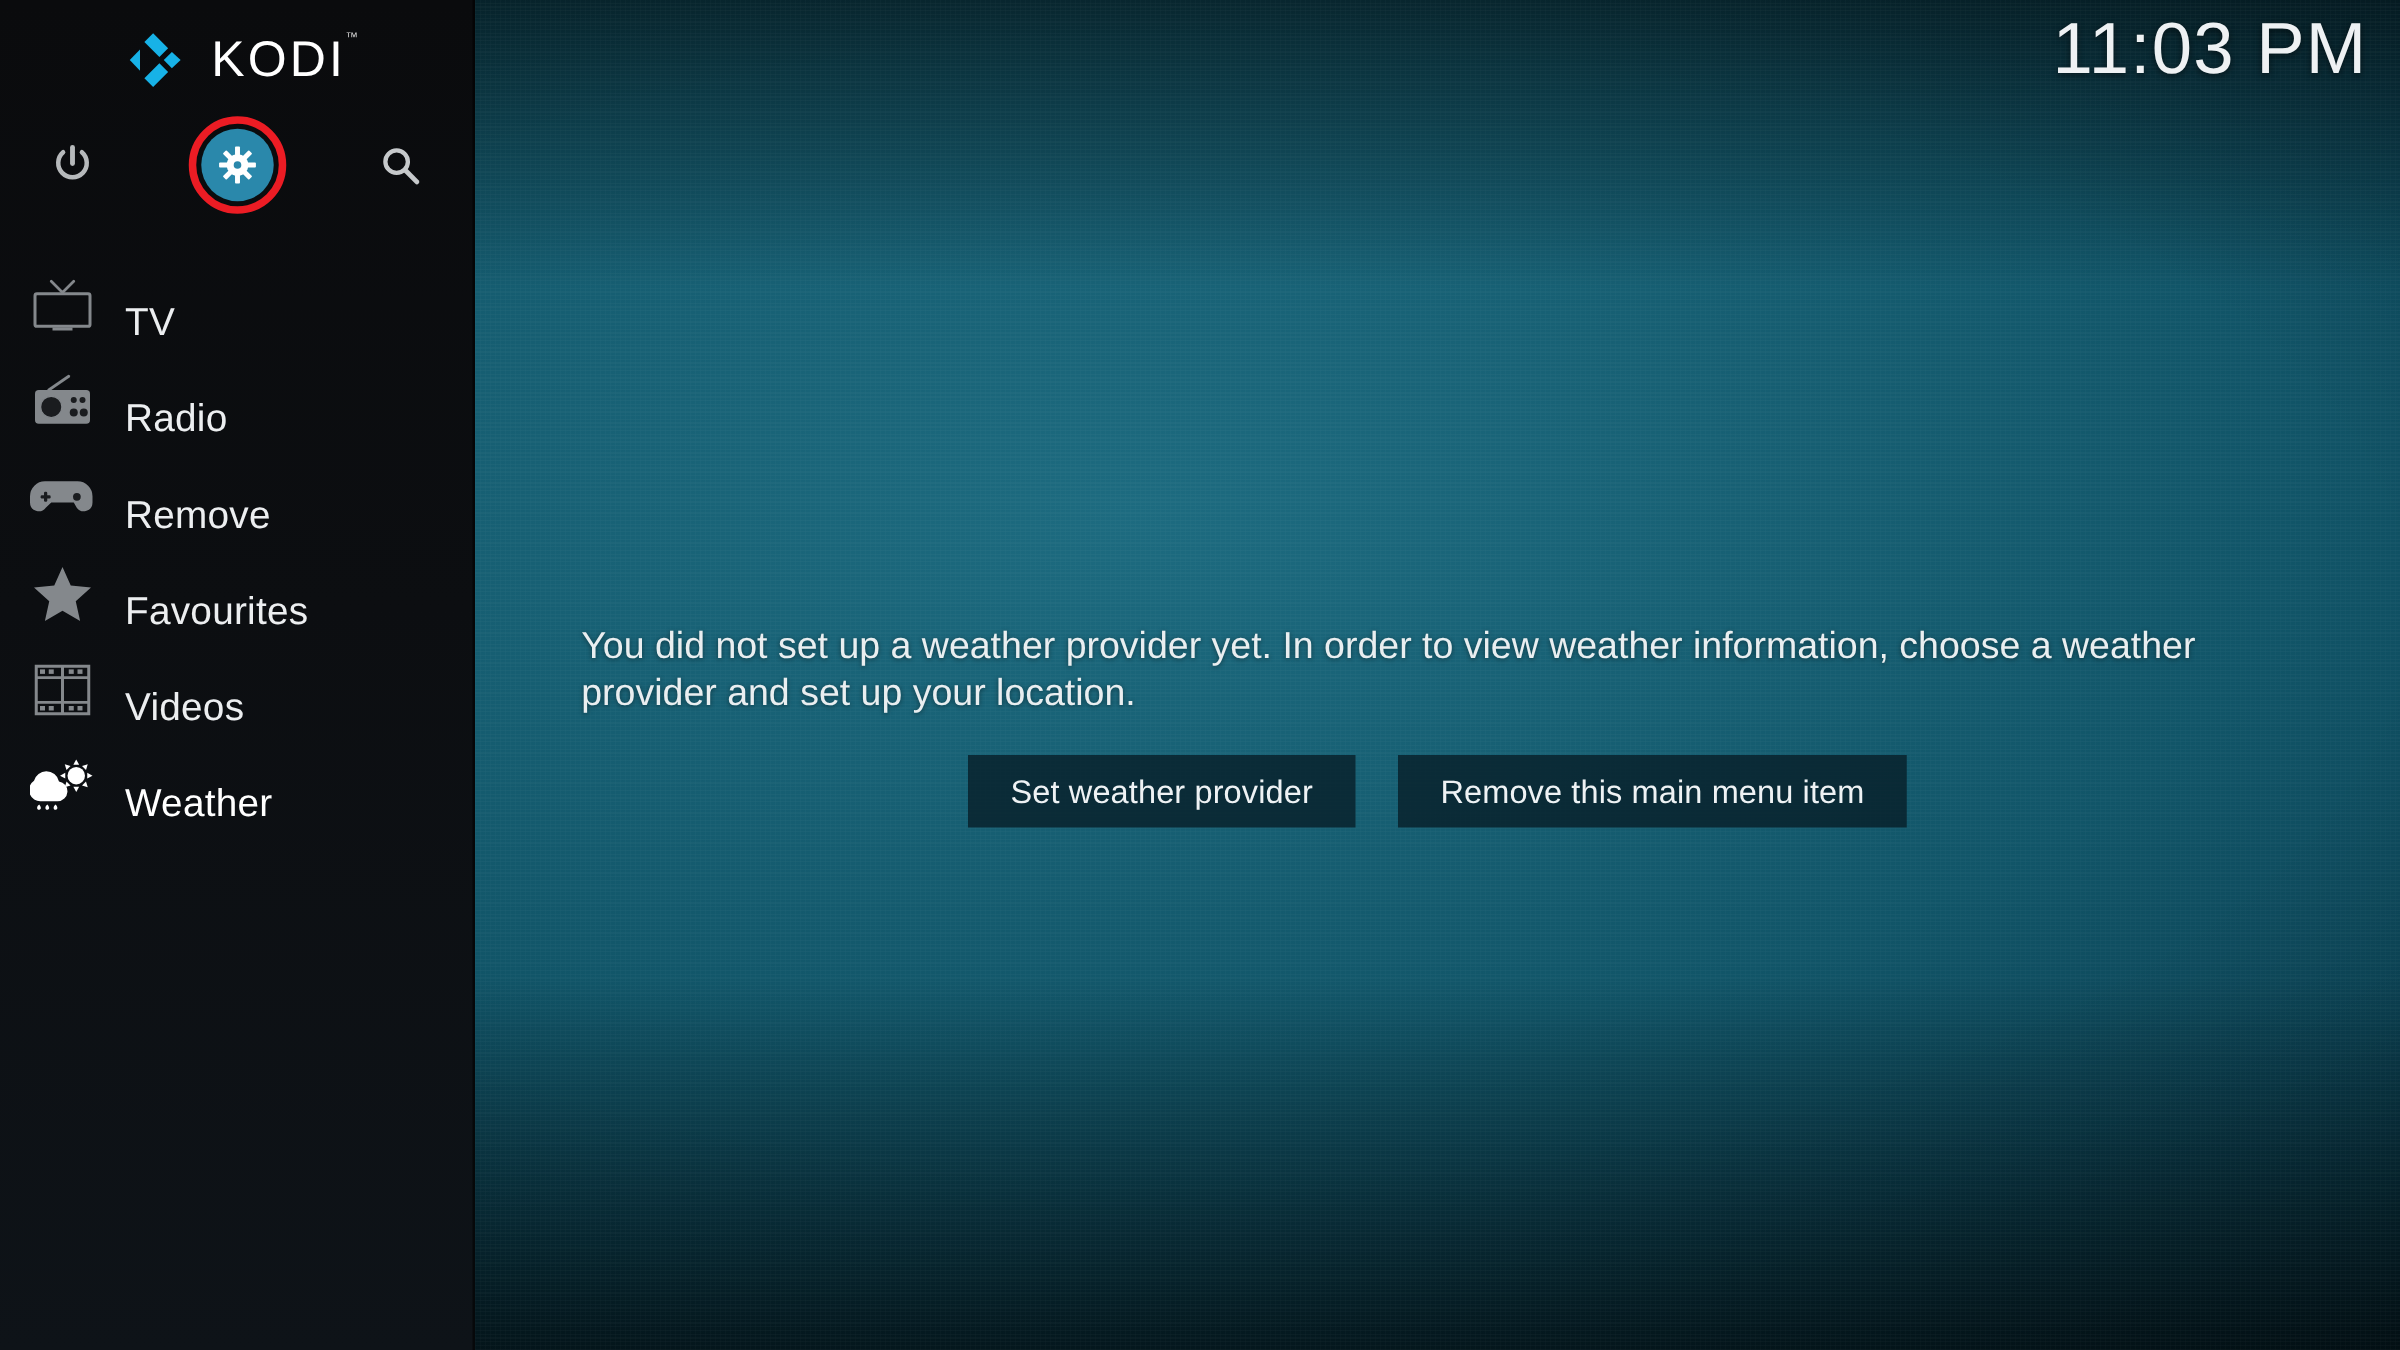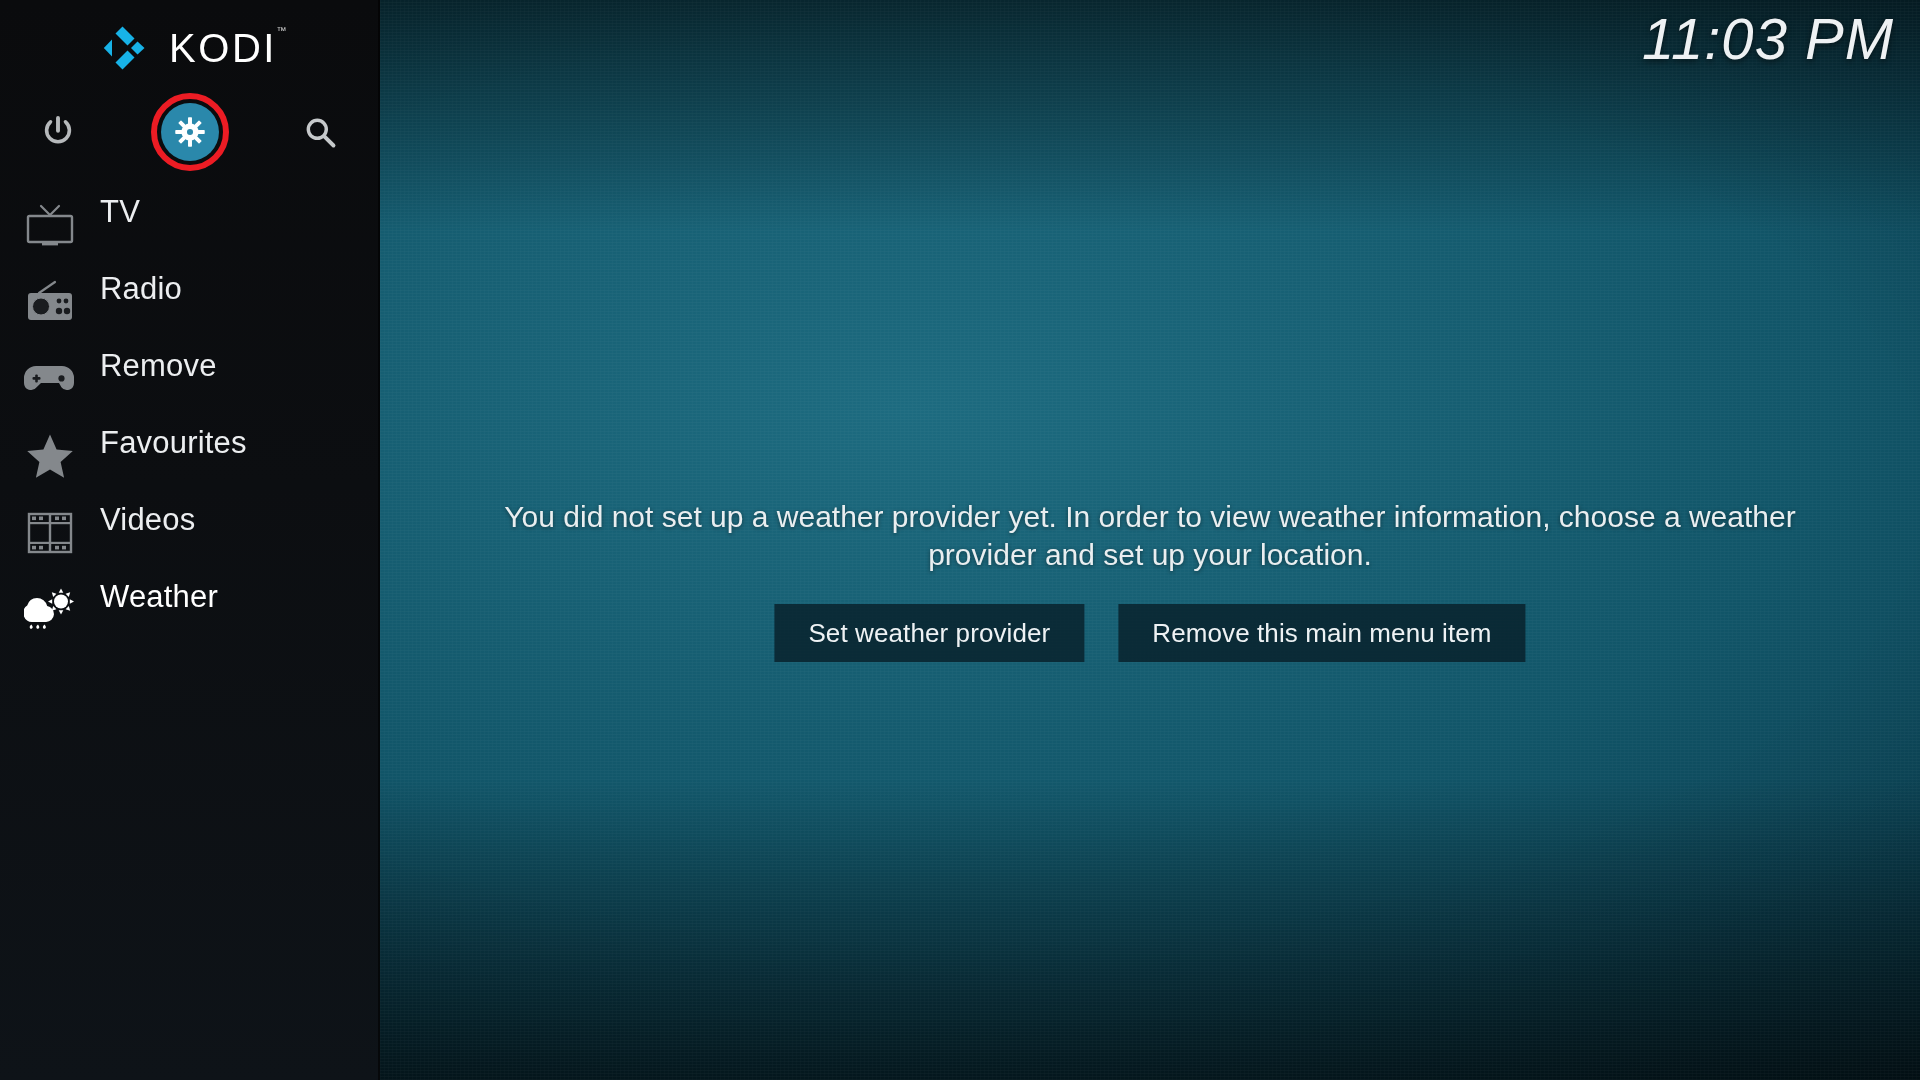--- a/index.html
+++ b/index.html
@@ -130,21 +130,21 @@
   }
 
   
   #menu {
     position:absolute; left:0; top:196px;
     width:380px;
   }
   .menu-item {
     position:relative;
     height:77px;
-    display:flex; align-items:flex-start;
+    display:flex; align-items:flex-end;
     padding-left:14px;
   }
   .menu-icon {
     width:72px; height:58px;
     display:flex; align-items:center; justify-content:center;
     flex:none;
   }
   .menu-label {
     margin-left:14px;
     font-size:31px;
@@ -162,38 +162,36 @@
   
   #clock {
     position:absolute; right:26px; top:6px;
     font-size:58px;
     font-weight:300;
     color:#eef1f3;
     letter-spacing:1px;
     z-index:6;
     line-height:1.15;
     text-shadow:0 2px 6px rgba(0,0,0,.55);
-    font-style:italic;
   }
 
   
   #content {
     position:absolute;
     left:380px; top:0;
     width:1540px; height:1080px;
     z-index:4;
     display:flex; flex-direction:column;
     align-items:center; justify-content:flex-start;
   }
   .msg {
     position:absolute;
     left:50%; top:498px;
     transform:translateX(-50%);
     width:1370px;
-    text-align:center;
     color:#e9eef0;
     font-size:30px;
     line-height:1.28;
     font-weight:400;
     text-shadow:0 1px 4px rgba(0,0,0,.45);
   }
   .btn-row {
     position:absolute;
     left:50%; top:604px;
     transform:translateX(-50%);

